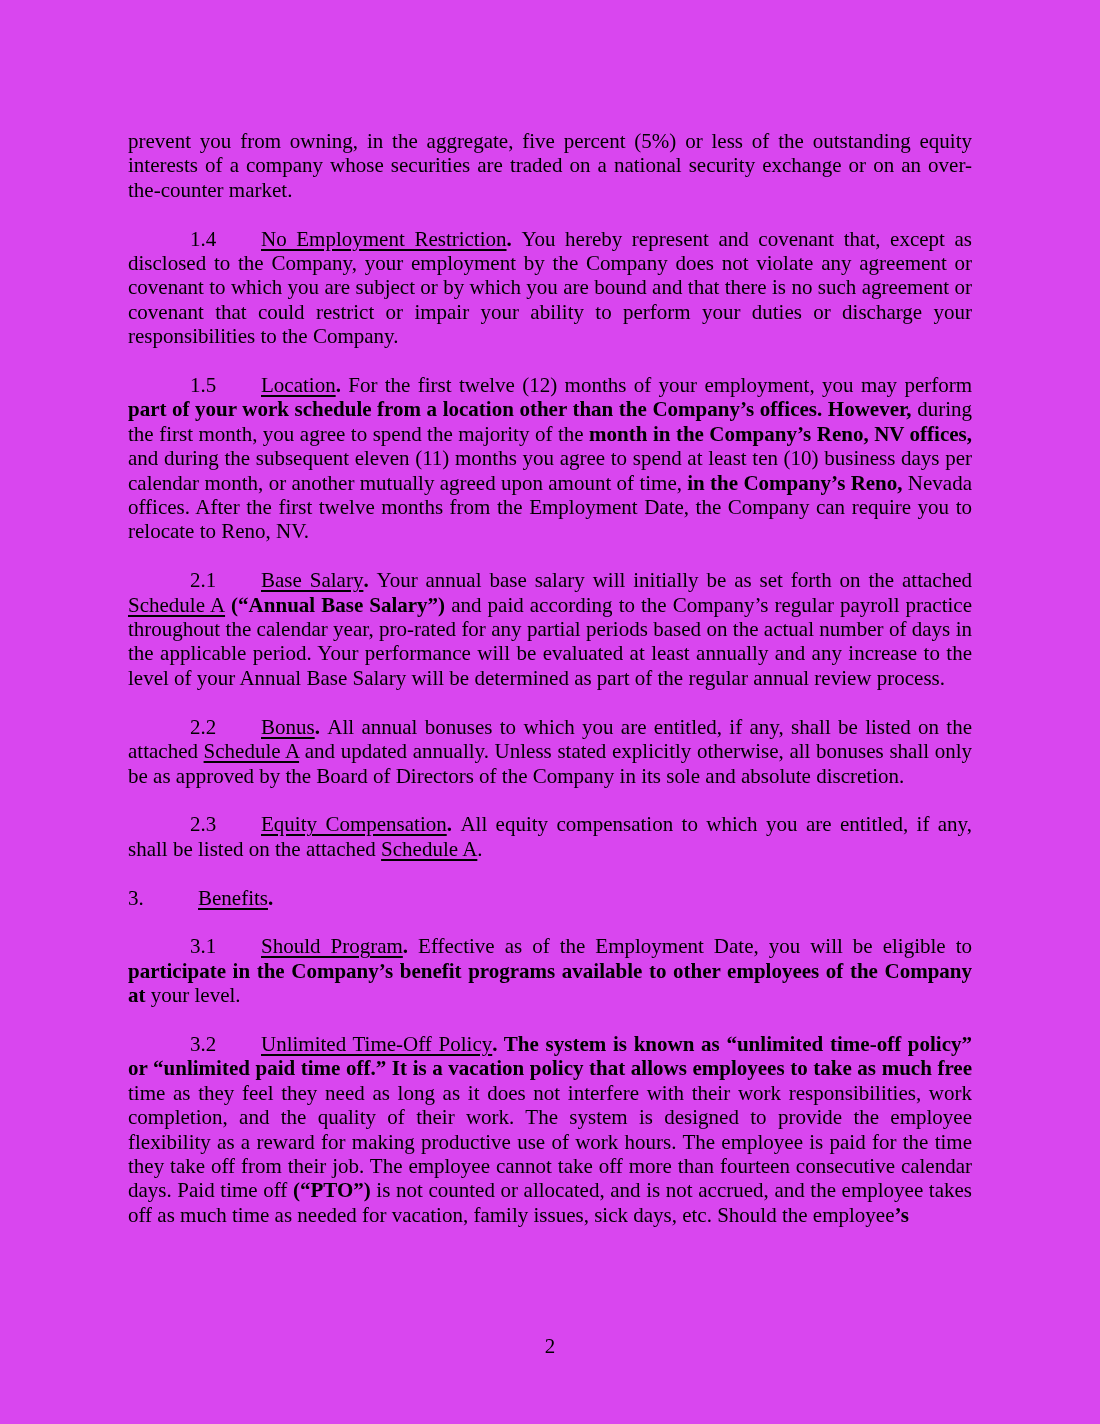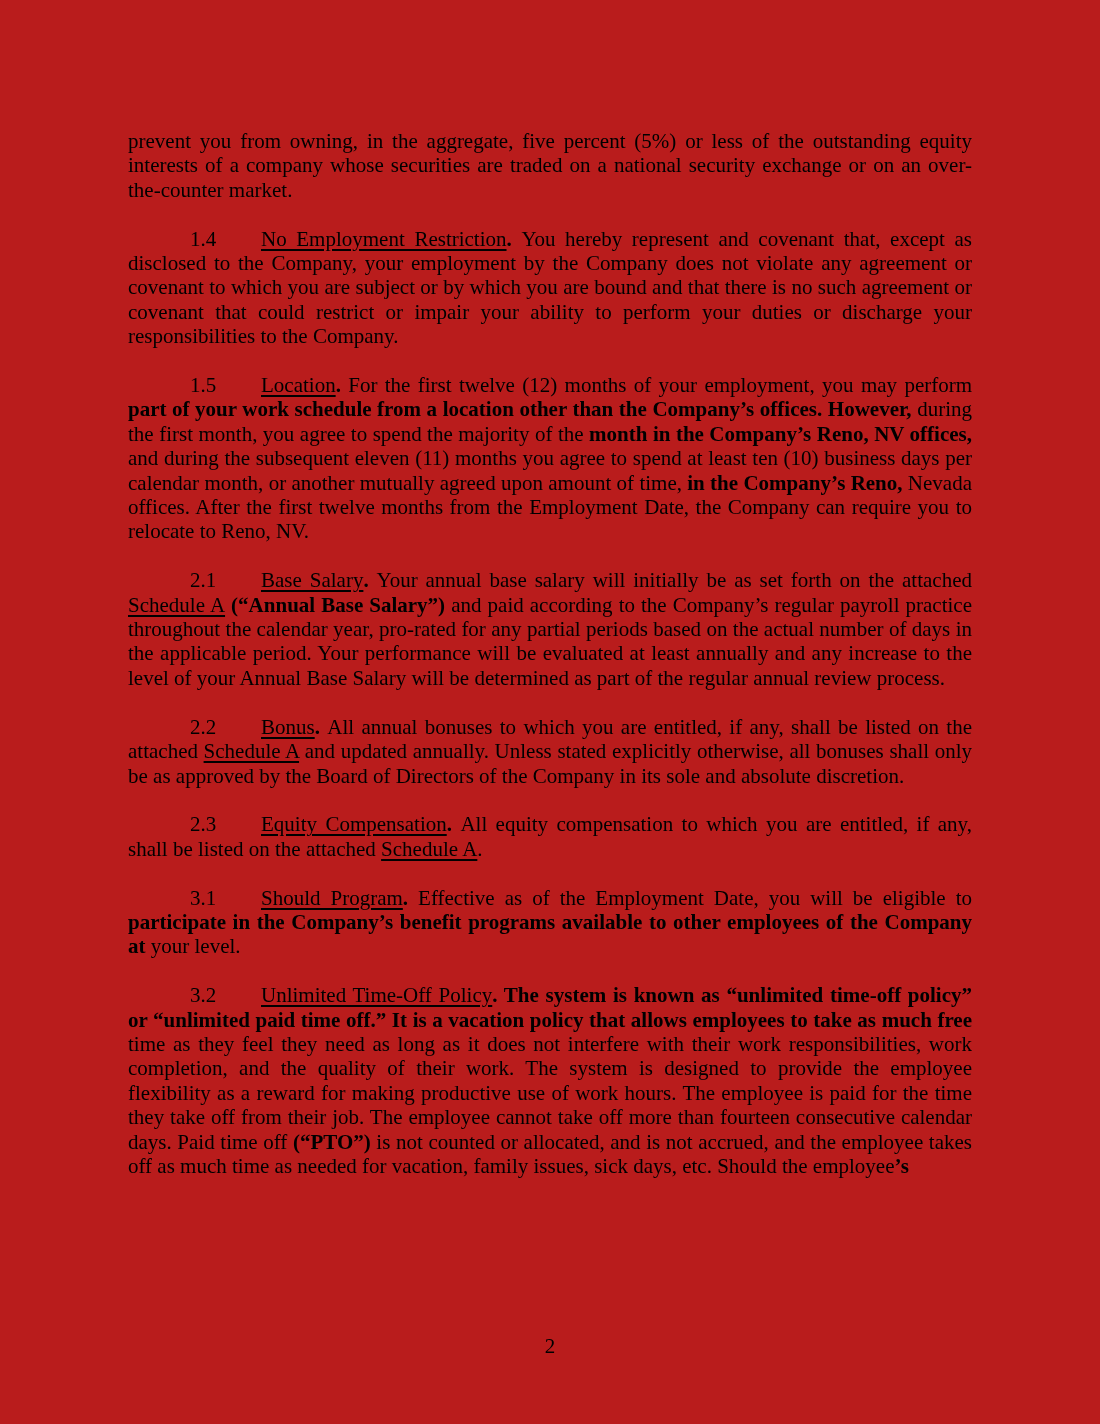--- a/index.html
+++ b/index.html
@@ -8,21 +8,21 @@
     position: relative;
     font-family: "Liberation Serif", serif;
     color: #000000;
     overflow: hidden;
   }
   .page {
     position: absolute;
     inset: 0;
     padding: 129px 128px 0 128px;
     box-sizing: border-box;
-    background: #b91c1c;
+    background: #d946ef;
   }
   p.para {
     margin: 24.4px 0 0 0;
     font-size: 21px;
     line-height: 24.4px;
     text-align: justify;
   }
   p.para.first { margin-top: 0; }
   p.para.indent { text-indent: 62px; }
   .num {
@@ -61,20 +61,21 @@
 
   <p class="para indent"><span class="num">1.5</span><span class="bu">Location</span><span class="b">. </span><span class="n">For the first twelve (12) months of your employment, you may perform </span><span class="b">part of your work schedule from a location other than the Company’s offices. However,</span><span class="n"> during the first month, you agree to spend the majority of the </span><span class="b">month in the Company’s Reno, NV offices,</span><span class="n"> and during the subsequent eleven (11) months you agree to spend at least ten (10) business days per calendar month, or another mutually agreed upon amount of time, </span><span class="b">in the Company’s Reno,</span><span class="n"> Nevada offices.  After the first twelve months from the Employment Date, the Company can require you to relocate to Reno, NV.</span></p>
 
 
   <p class="para indent"><span class="num">2.1</span><span class="bu">Base Salary</span><span class="b">. </span><span class="n">Your annual base salary will initially be as set forth on the attached </span><span class="bu">Schedule A</span><span class="b"> (“Annual Base Salary”)</span><span class="n"> and paid according to the Company’s regular payroll practice throughout the calendar year, pro-rated for any partial periods based on the actual number of days in the applicable period. Your performance will be evaluated at least annually and any increase to the level of your Annual Base Salary will be determined as part of the regular annual review process.</span></p>
 
   <p class="para indent"><span class="num">2.2</span><span class="bu">Bonus</span><span class="b">. </span><span class="n">All annual bonuses to which you are entitled, if any, shall be listed on the attached </span><span class="bu">Schedule A</span><span class="n"> and updated annually. Unless stated explicitly otherwise, all bonuses shall only be as approved by the Board of Directors of the Company in its sole and absolute discretion.</span></p>
 
   <p class="para indent"><span class="num">2.3</span><span class="bu">Equity Compensation</span><span class="b">. </span><span class="n">All equity compensation to which you are entitled, if any, shall be listed on the attached </span><span class="bu">Schedule A</span><span class="n">.</span></p>
 
+  <p class="para heading"><span class="num">3.</span><span class="bu">Benefits</span><span class="b">.</span></p>
 
   <p class="para indent"><span class="num">3.1</span><span class="bu">Should Program</span><span class="b">. </span><span class="n">Effective as of the Employment Date, you will be eligible to </span><span class="b">participate in the Company’s benefit programs available to other employees of the Company at</span><span class="n"> your level.</span></p>
 
   <p class="para indent"><span class="num">3.2</span><span class="bu">Unlimited Time-Off Policy</span><span class="b">. </span><span class="b">The system is known as “unlimited time-off policy” or “unlimited paid time off.” It is a vacation policy that allows employees to take as much free</span><span class="n"> time as they feel they need as long as it does not interfere with their work responsibilities, work completion, and the quality of their work. The system is designed to provide the employee flexibility as a reward for making productive use of work hours. The employee is paid for the time they take off from their job. The employee cannot take off more than fourteen consecutive calendar days. Paid time off </span><span class="b">(“PTO”)</span><span class="n"> is not counted or allocated, and is not accrued, and the employee takes off as much time as needed for vacation, family issues, sick days, etc. Should the employee</span><span class="b">’s</span></p>
 
 </div>
 
 <div class="footer">2</div>
 
 </body></html>

